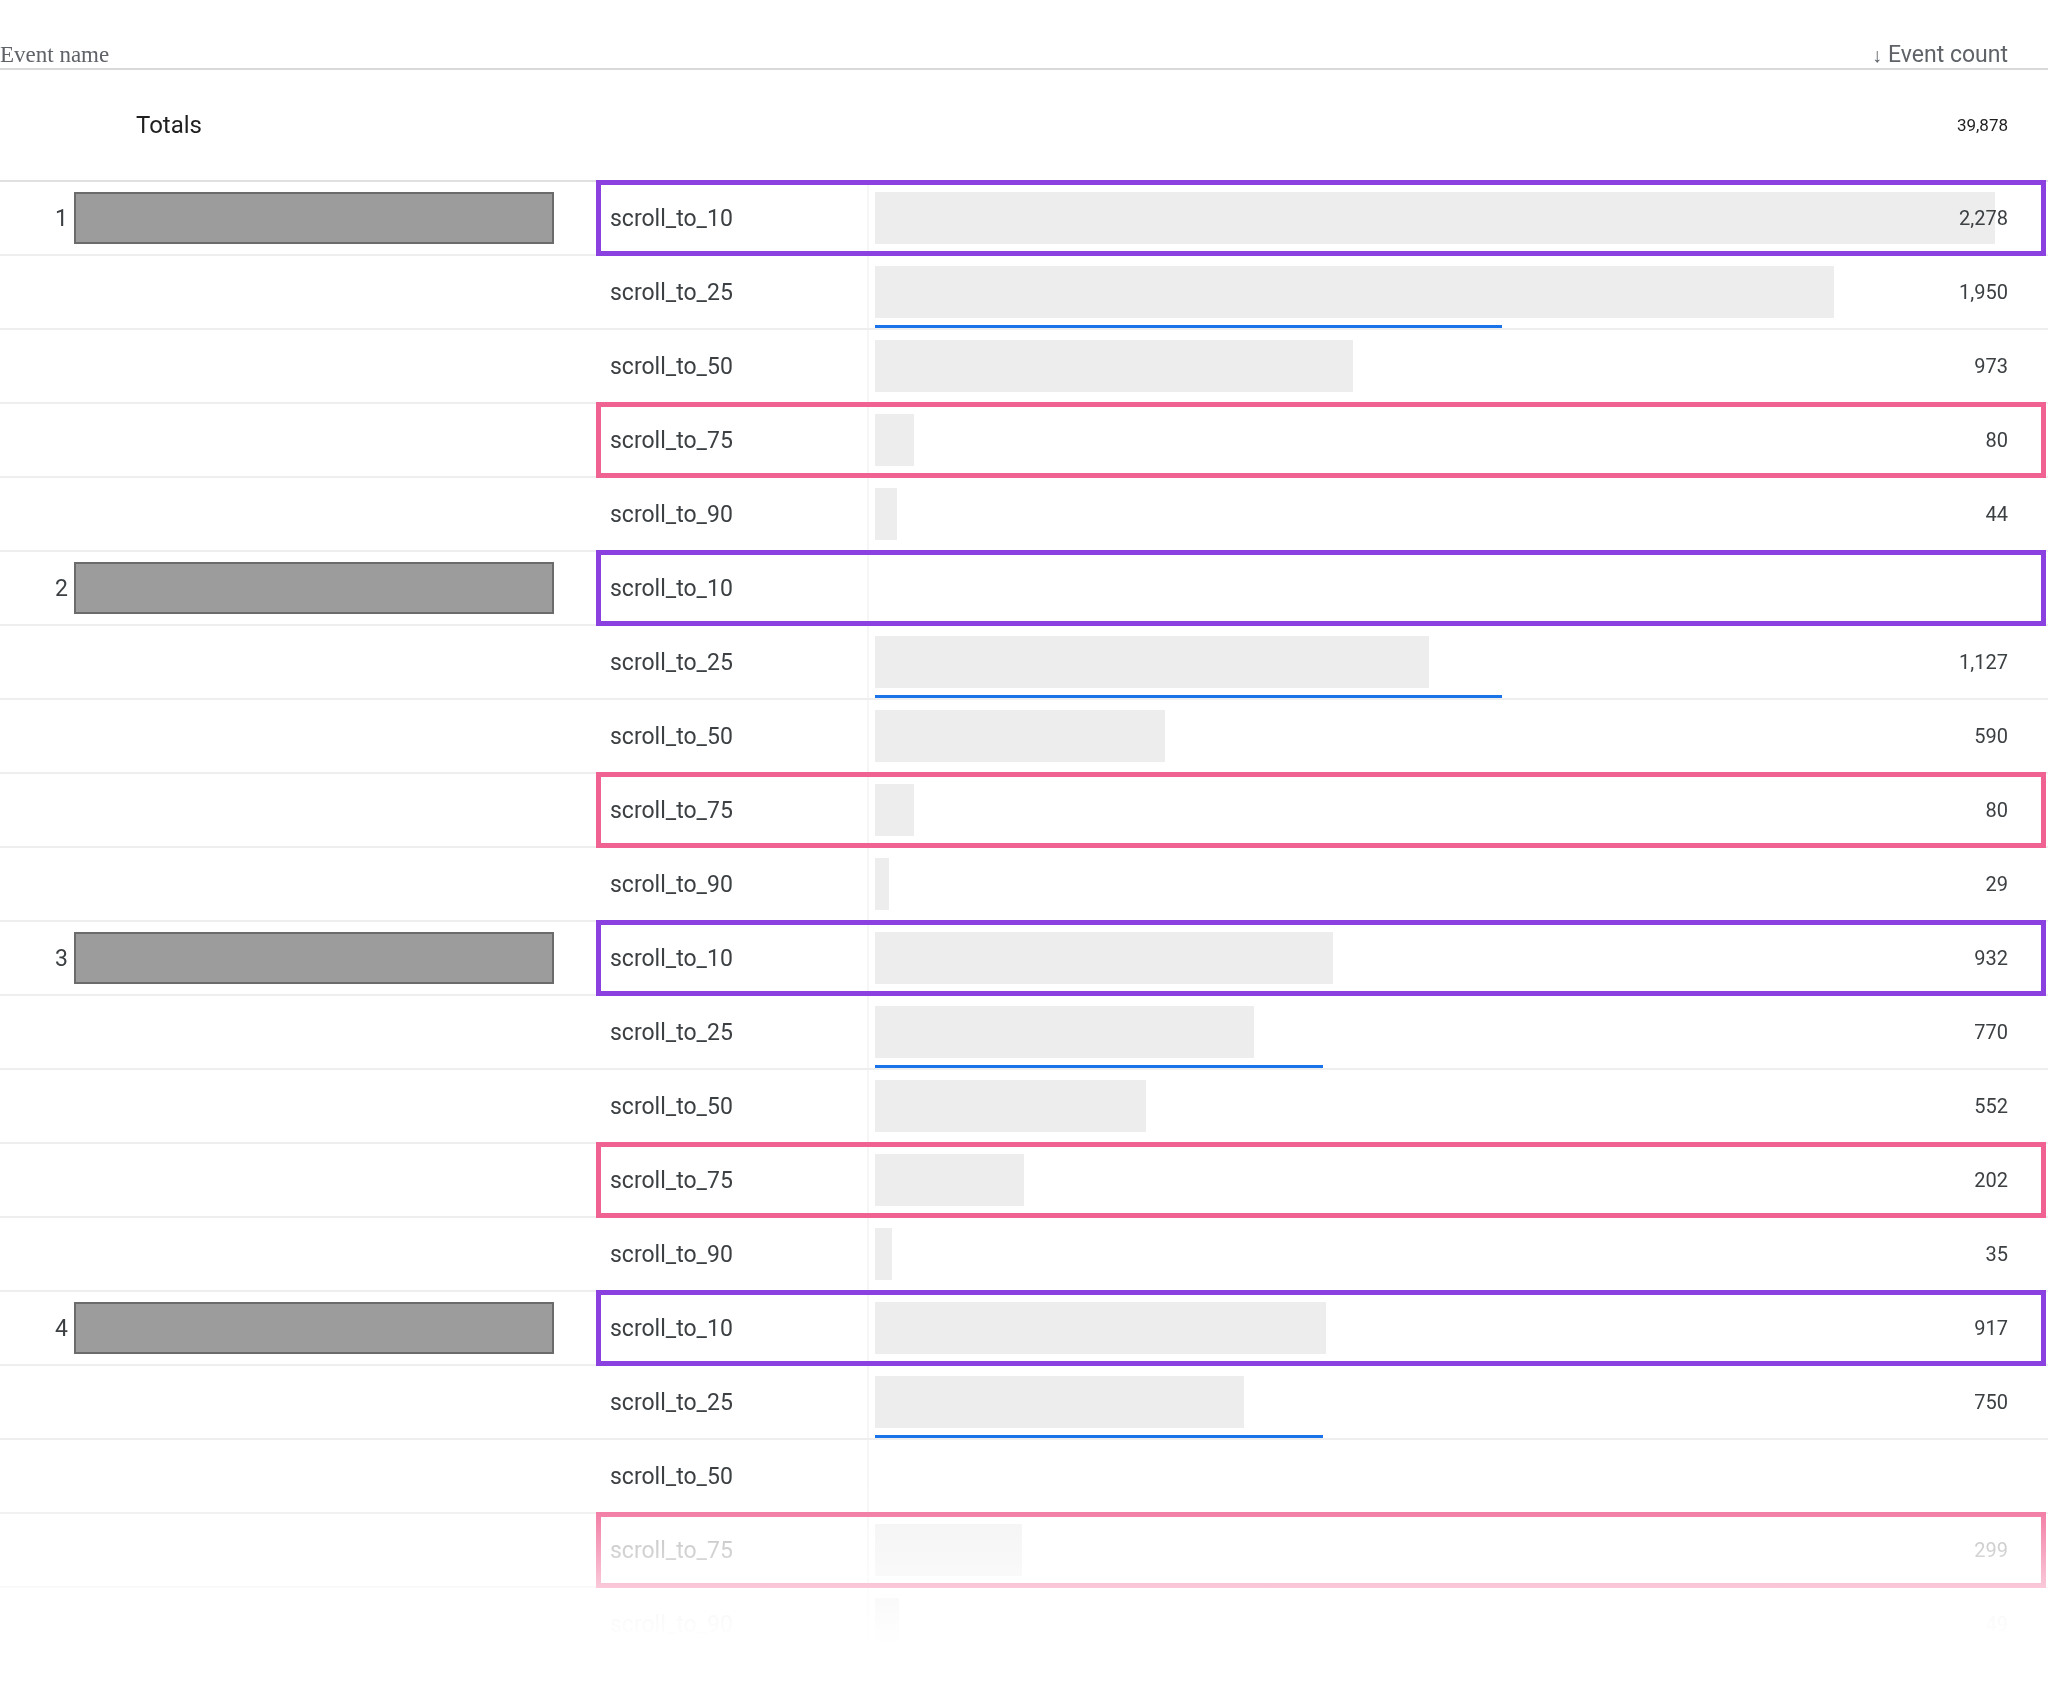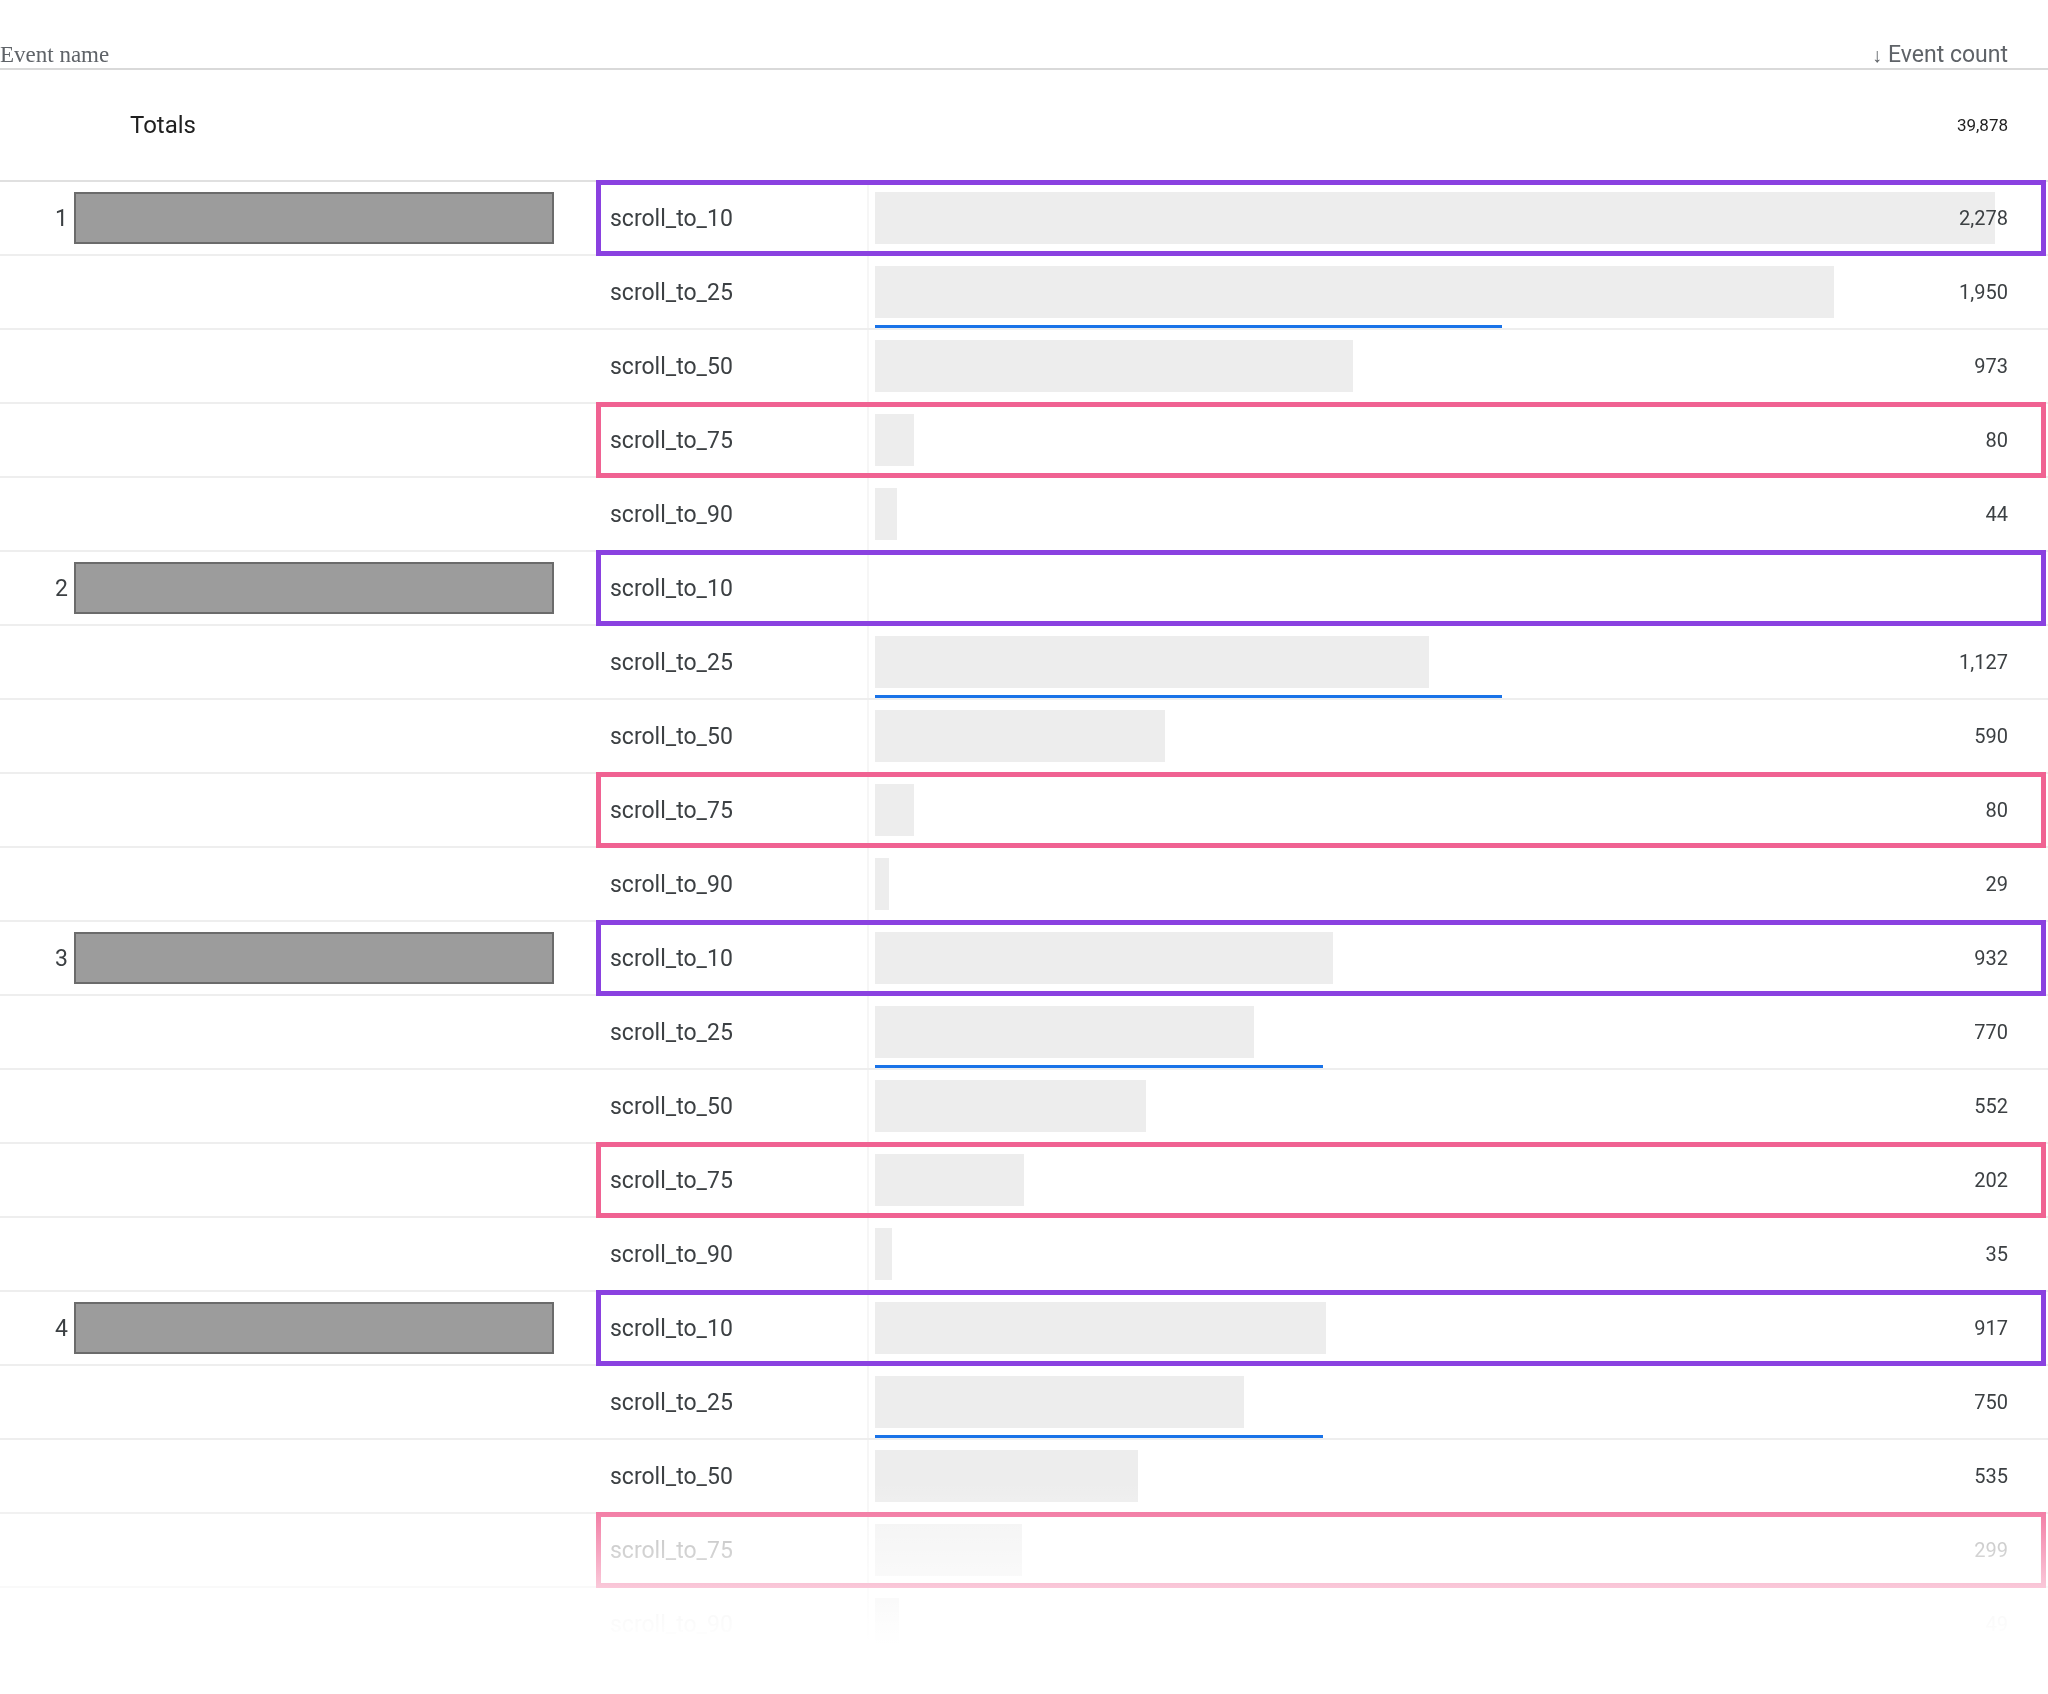--- a/index.html
+++ b/index.html
@@ -31,21 +31,21 @@
   .sort-icon  { font-size: 20px; }
 
   
   .totals {
     display: flex;
     align-items: center;
     height: 110px;
     border-bottom: 2px solid #e0e0e0;
     font-size: 24px;
   }
-  .totals .label { padding-left: 130px; font-weight: 400; color: #1f1f1f; }
+  .totals .label { padding-left: 130px; font-weight: 400; color: #1f1f1f; margin-left: 6px; }
   .totals .value { flex: 1; text-align: right; padding-right: 40px; color: #1f1f1f; font-weight: 400; font-size: 17px; }
 
   
   .row {
     display: flex;
     align-items: stretch;
     height: 72px;
     border-bottom: 2px solid #eeeeee;
     position: relative;
   }
@@ -356,24 +356,20 @@
         <div class="cell-bar">
           <div class="bar" style="width: 368.745px;"></div>
           <div class="median-line" style="width: 448px;"></div>
           <div class="cell-count">750</div>
         </div>
       </div>
       <div class="row">
         <div class="cell-index"></div>
         <div class="cell-page"></div>
         <div class="cell-event">scroll_to_50</div>
-        <div class="cell-bar">
-          <div class="bar" style="width: 263.038px;"></div>
-          <div class="cell-count">535</div>
-        </div>
       </div>
       <div class="row faded-row">
         <div class="cell-index"></div>
         <div class="cell-page"></div>
         <div class="cell-event">scroll_to_75</div>
         <div class="cell-bar">
           <div class="bar" style="width: 147.006px;"></div>
           <div class="cell-count">299</div>
         </div>
         <div class="hl pink"></div>

